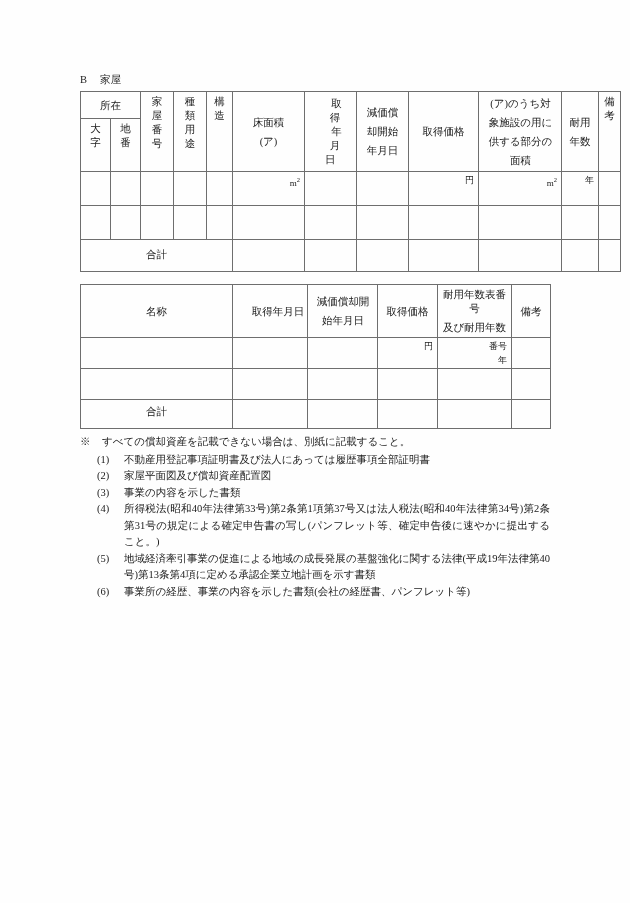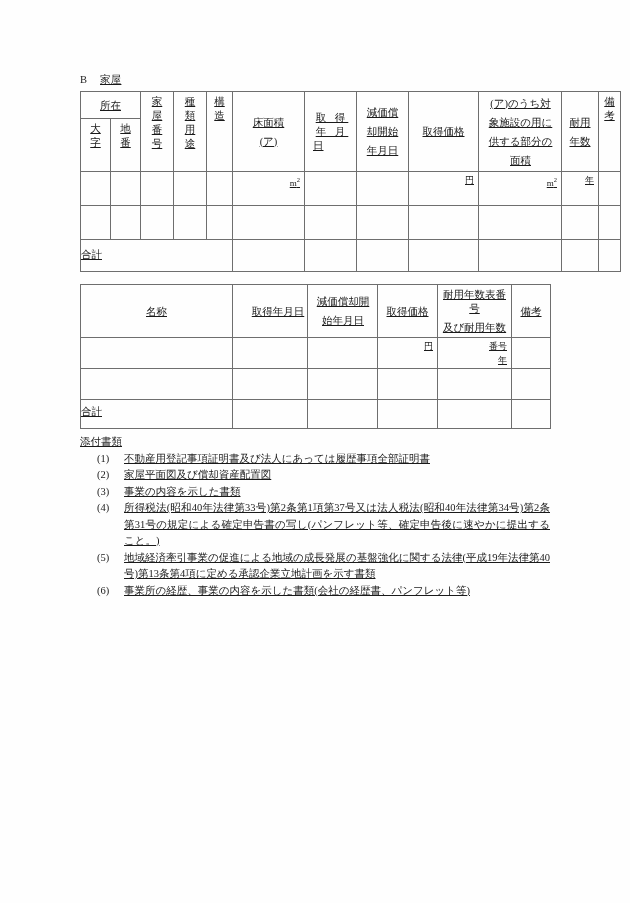--- a/index.html
+++ b/index.html
@@ -20,21 +20,20 @@
     left: 0; top: 0;
     width: 630px;
     height: 903px;
     background: #fefefe;
   }
   .content {
     position: absolute;
     left: 80px;
     top: 72px;
     width: 470px;
-    text-decoration: underline;
   }
 
   
   .section-caption {
     font-size: 10.5px;
     line-height: 15px;
     margin: 0 0 4px 0;
     white-space: nowrap;
     letter-spacing: 0.2px;
   }
@@ -101,21 +100,21 @@
     display: block;
     text-align: right;
     font-size: 9px;
     line-height: 12px;
     padding: 2px 4px 0 0;
   }
   .unit sup { font-size: 6.5px; vertical-align: super; }
 
   .total-label {
     display: block;
-    text-align: left;
+    text-align: center;
     font-size: 10.5px;
     line-height: 14px;
     padding-top: 8px;
   }
 
   .h-head td { height: 78px; }
   .h-row td  { height: 33px; }
   .h-total td { height: 31px; }
 
   .c-head td { height: 30px; }
@@ -215,21 +214,21 @@
         <td rowspan="2">
           <span class="vtext">
             <span>構</span>
                 <span>造</span>
           </span>
         </td>
         <td rowspan="2" style="vertical-align:middle;">
           <span class="hcenter">床面積</span>
           <span class="hcenter">(ア)</span>
         </td>
-        <td rowspan="2" style="vertical-align:middle;">
+        <td rowspan="2" style="vertical-align:middle;padding-left:12px;">
           <span class="spaced">
             <span class="ln">取 得</span>
             <span class="ln">年 月</span>
             <span class="ln tight" style="text-align:left;padding-left:6px;">日</span>
           </span>
         </td>
         <td rowspan="2" style="vertical-align:middle;">
           <span class="hcenter">減価償</span>
           <span class="hcenter">却開始</span>
           <span class="hcenter">年月日</span>
@@ -389,22 +388,24 @@
         <td></td>
         <td></td>
         <td></td>
         <td></td>
         <td></td>
       </tr>
     </tbody>
       </table>
 
     <div class="notes">
-
-      <div class="attach-title">添付書類</div>
+      <div class="note-line">
+        <span class="mark">※</span><span>すべての償却資産を記載できない場合は、別紙に記載すること。</span>
+      </div>
+
 
       <ol class="attach-list">
         <li>
           <span class="num">(1)</span>
           <span class="body">不動産用登記事項証明書及び法人にあっては履歴事項全部証明書</span>
         </li>
         <li>
           <span class="num">(2)</span>
           <span class="body">家屋平面図及び償却資産配置図</span>
         </li>

